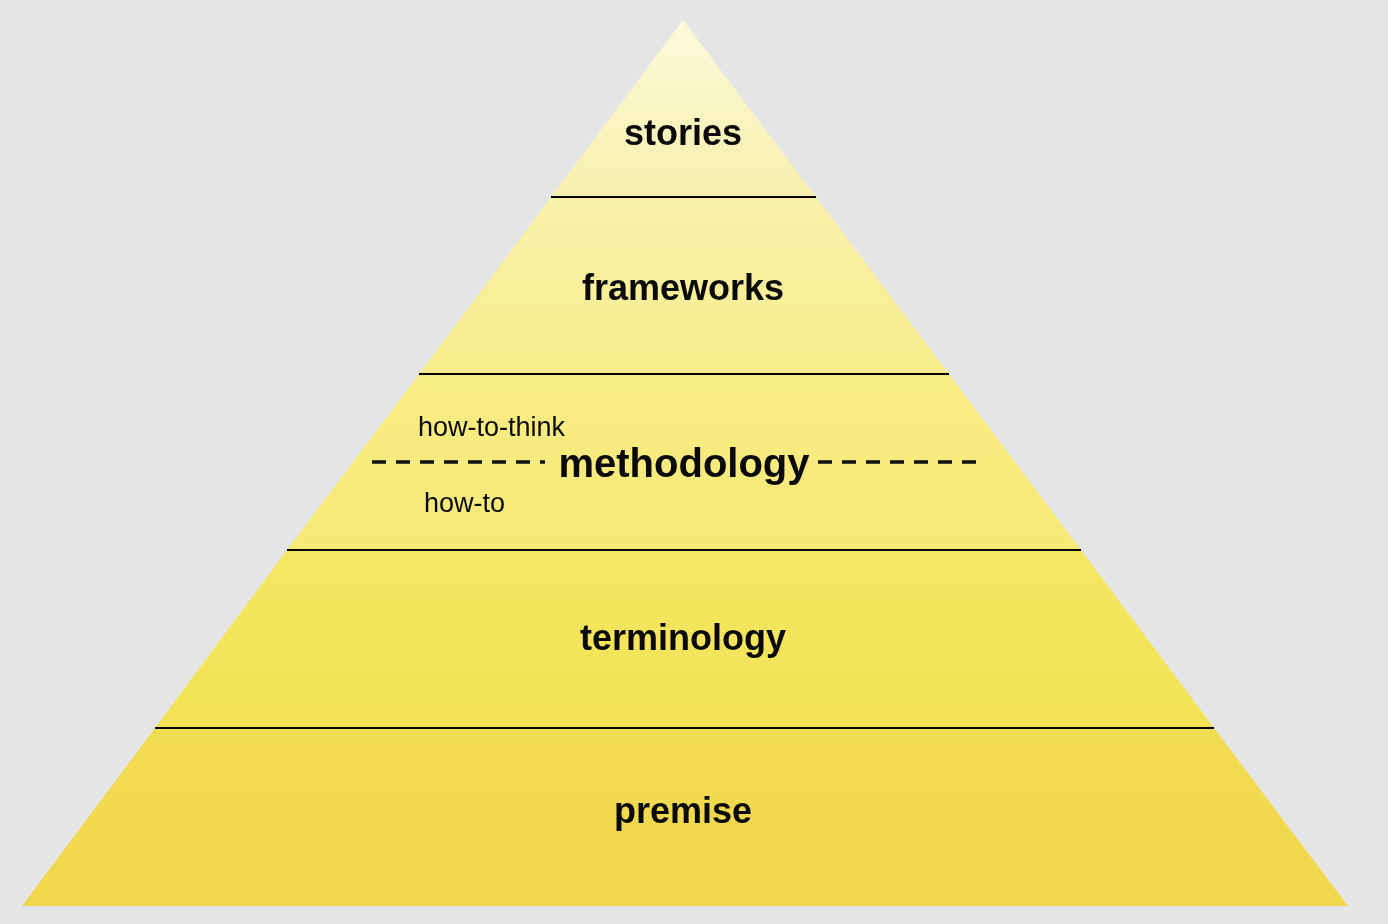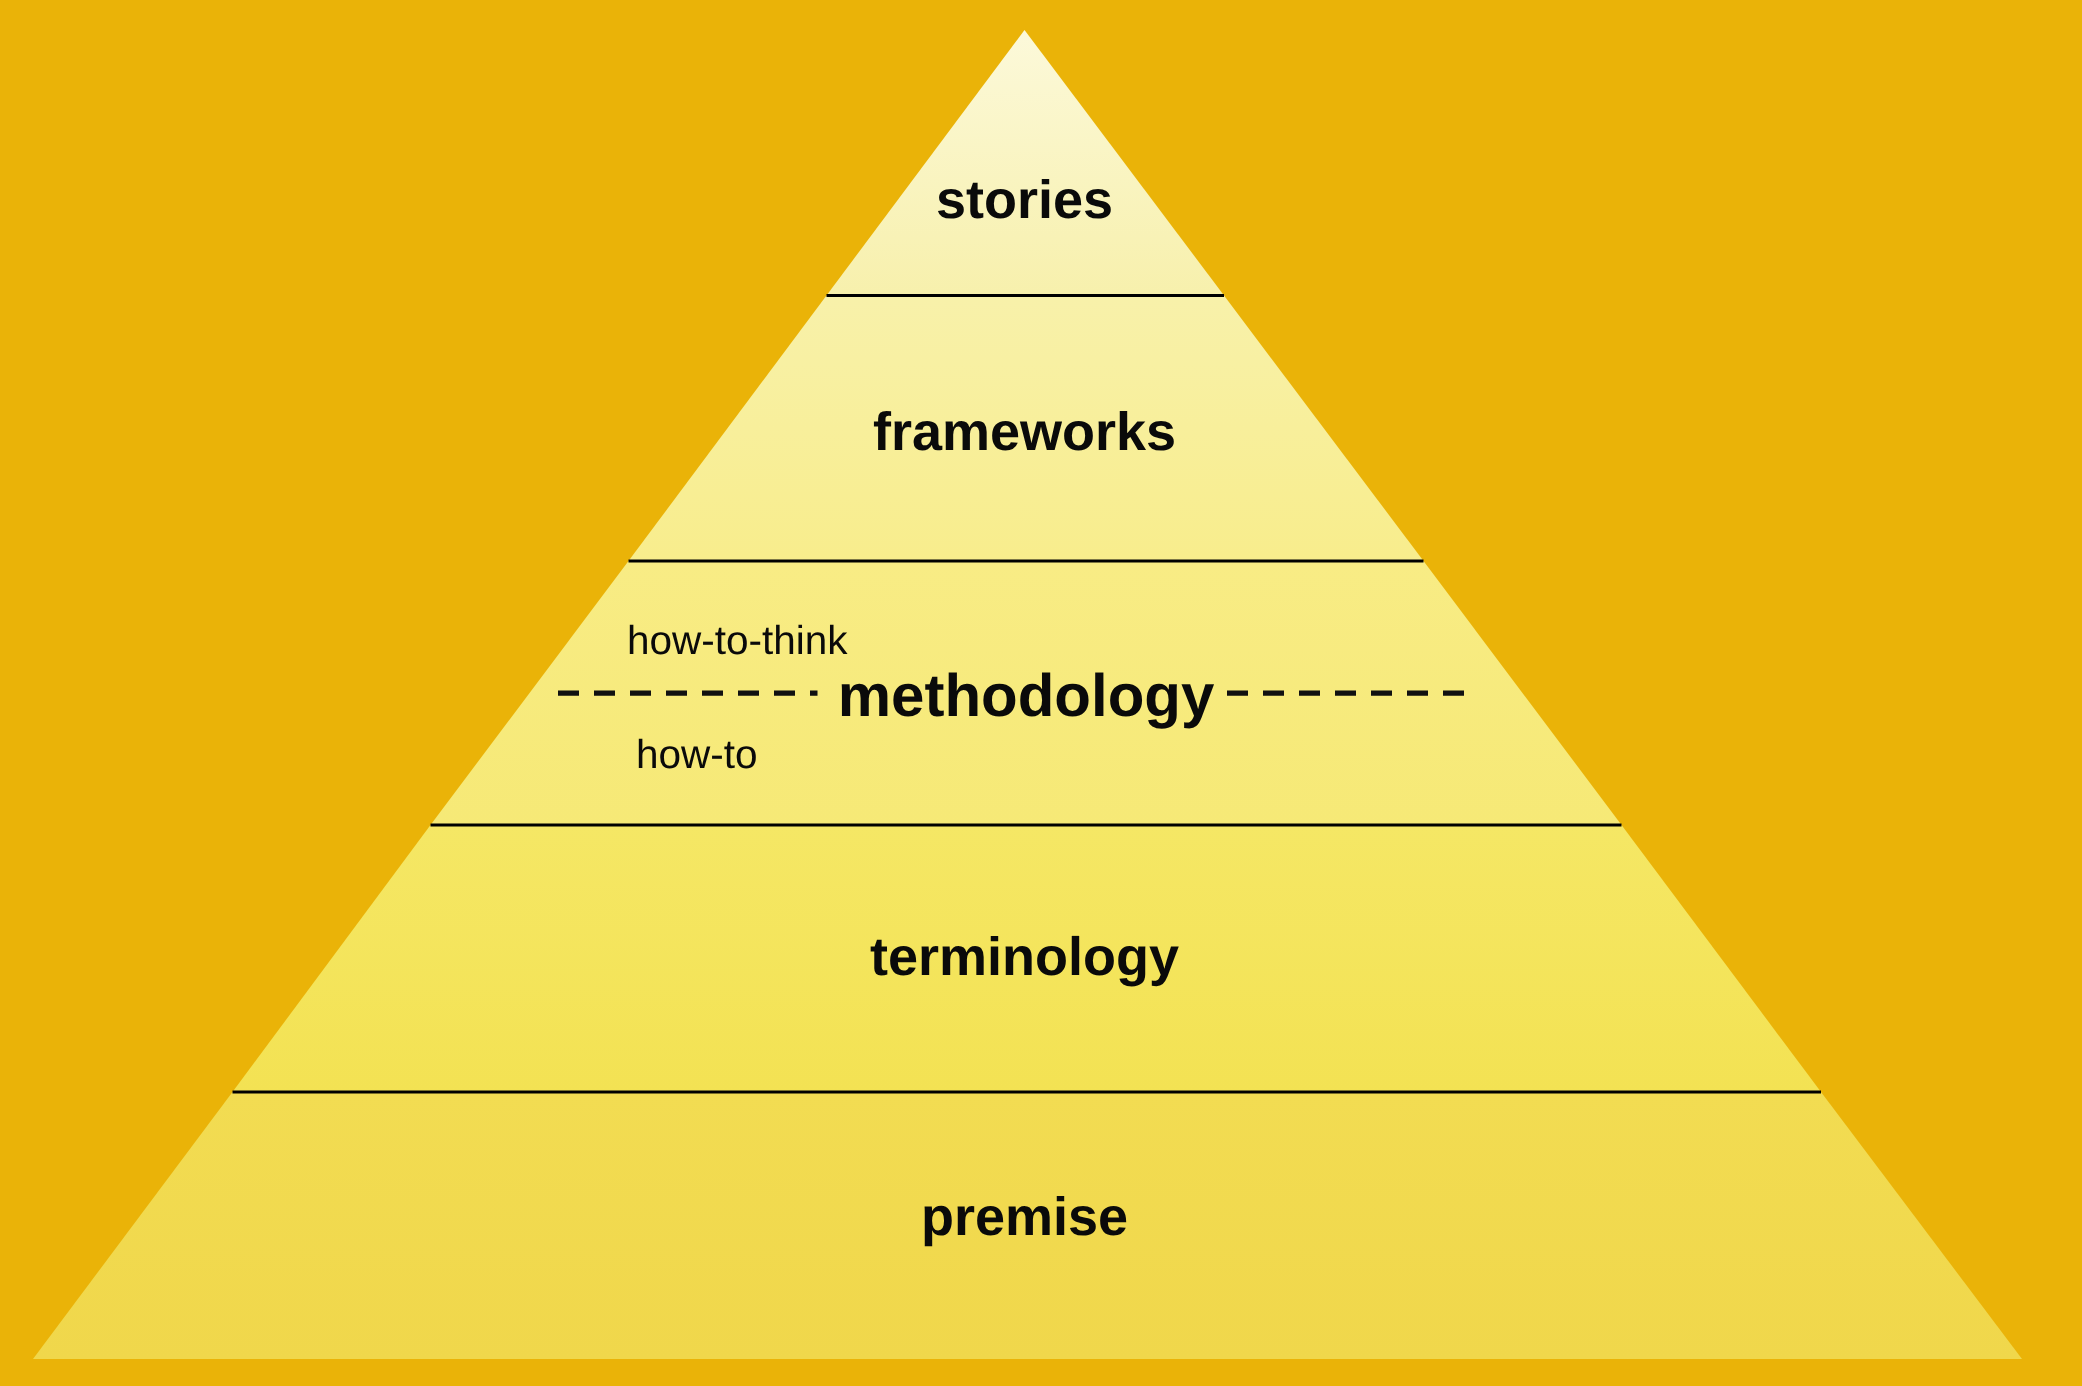--- a/index.html
+++ b/index.html
@@ -5,21 +5,21 @@
   html, body {
     margin: 0;
     padding: 0;
     background: #ffffff;
     font-family: "Liberation Sans", sans-serif;
   }
   .canvas {
     position: relative;
     width: 1388px;
     height: 924px;
-    background: #eab308;
+    background: #e5e5e5;
     overflow: hidden;
   }
   svg { display: block; }
   .layer-label {
     font-family: "Liberation Sans", sans-serif;
     font-size: 36px;
     font-weight: 700;
     fill: #0a0a0a;
     text-anchor: middle;
   }

